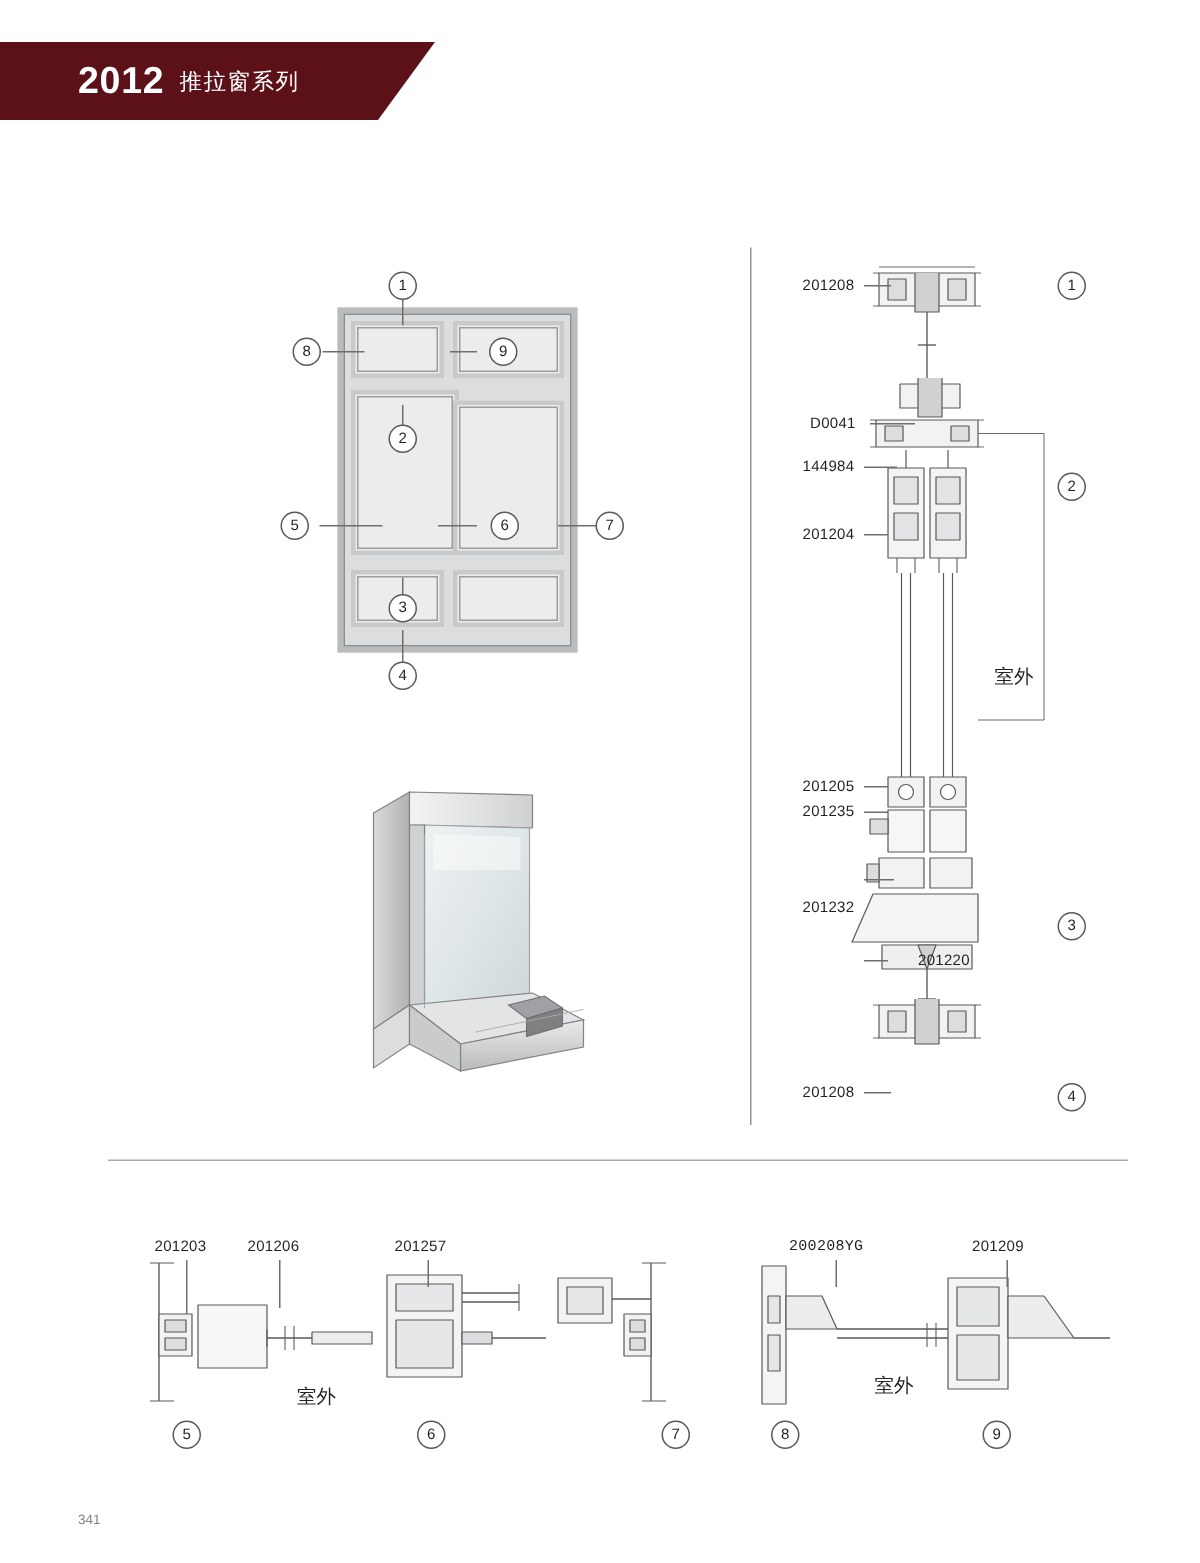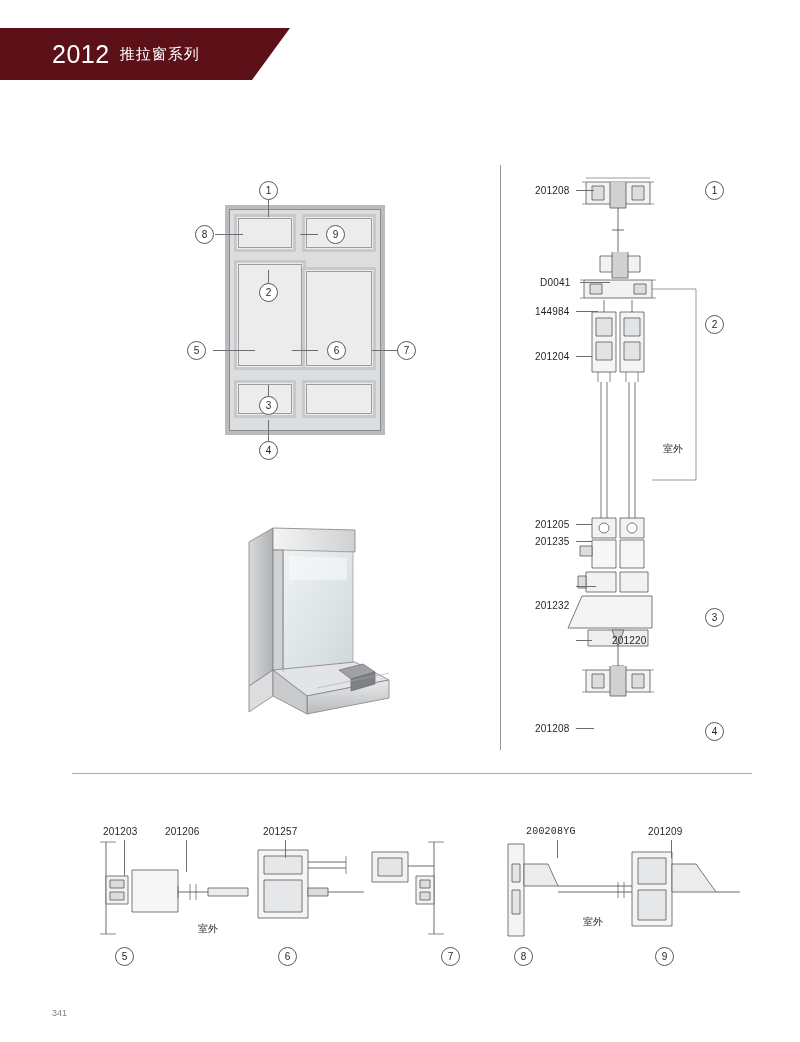--- a/index.html
+++ b/index.html
@@ -25,21 +25,21 @@
     height: 52px;
     background: #5c1018;
     
     clip-path: polygon(0 0, 290px 0, 252px 52px, 0 52px);
     display: flex;
     align-items: center;
   }
   .header-number {
     color: #ffffff;
     font-size: 25px;
-    font-weight: normal;
+    font-weight: bold;
     letter-spacing: 0.5px;
     margin-left: 52px;
   }
   .header-title {
     color: #ffffff;
     font-size: 15px;
     margin-left: 10px;
     letter-spacing: 1px;
   }
 
@@ -67,21 +67,21 @@
   }
   .leader {
     position: absolute;
     background: #6d6e71;
     z-index: 2;
   }
   .leader.h { height: 1px; }
   .leader.v { width: 1px; }
   .cn-label {
     position: absolute;
-    font-size: 10px;
+    font-size: 13px;
     color: #231f20;
     white-space: nowrap;
   }
 
   
   #elevation {
     position: absolute;
     left: 225px;
     top: 205px;
     width: 160px;

